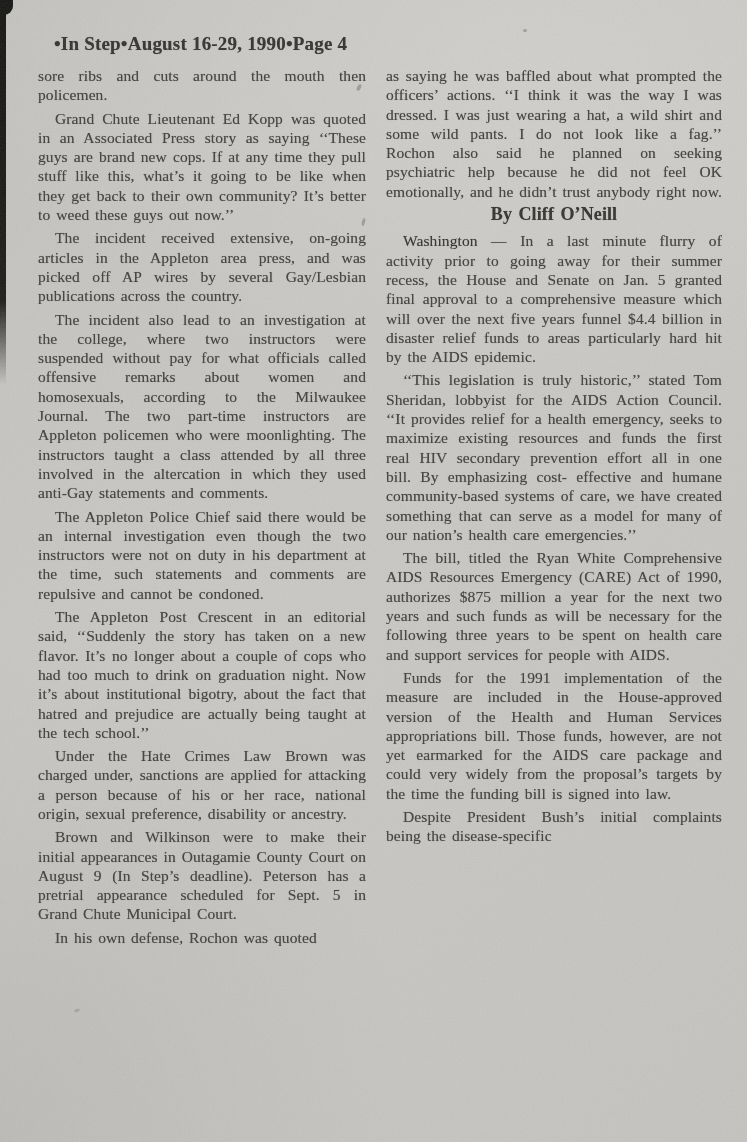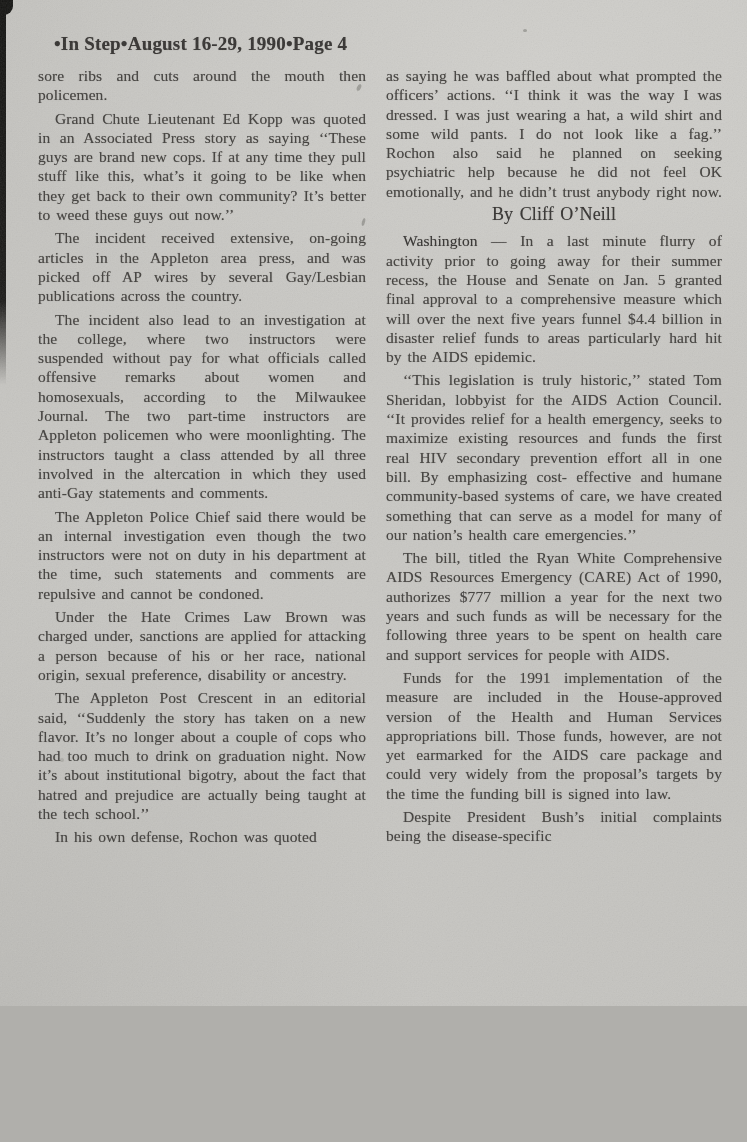--- a/index.html
+++ b/index.html
@@ -3,21 +3,21 @@
 <meta charset="utf-8">
 <style>
   html,body{margin:0;padding:0;}
   body{
     width:747px;height:1142px;
     background:#b0afab;
     font-family:"Liberation Serif", serif;
     overflow:hidden;
   }
   .page{
-    position:relative;width:747px;height:1006px;overflow:hidden;
+    position:relative;width:747px;height:1142px;overflow:hidden;
     background:
       radial-gradient(900px 520px at 72% 6%, #d0cfcb 0%, rgba(208,207,203,0) 62%),
       radial-gradient(760px 900px at 0% 100%, #bcbbb7 0%, rgba(188,187,183,0) 55%),
       linear-gradient(135deg,#c3c2be 0%,#c9c8c4 45%,#c4c3bf 100%);
     color:#413f3c;
     text-shadow:0 0 0.7px rgba(66,64,60,0.55);
   }
   .scan-strip{
     position:absolute;left:0;top:0;width:6px;height:385px;
     background:linear-gradient(to bottom,#131311 0%,#1b1a18 78%,rgba(27,26,24,0) 100%);
@@ -47,21 +47,21 @@
     text-align:left;text-indent:0 !important;
     margin:22px 0 15px !important;color:#343230;
   }
   .headline{
     font-family:"Liberation Sans", sans-serif;
     font-weight:bold;font-size:33px;line-height:38px;
     letter-spacing:3px;word-spacing:9px;
     text-align:left;text-indent:0;margin:40px 0 14px;color:#393936;
   }
   .byline{
-    font-weight:normal;font-size:18px;text-align:center;
+    font-weight:bold;font-size:18px;text-align:center;
     text-indent:0 !important;margin:0 0 7px !important;color:#343230;
   }
   .lead-in{font-weight:normal;color:#343230;}
   .noise{position:absolute;left:0;top:0;pointer-events:none;opacity:0.13;}
 </style>
 </head>
 <body>
 
 <div class="page">
 
@@ -69,31 +69,32 @@
   <div class="scan-corner"></div>
 
   <div class="page-header">•In Step•August 16-29, 1990•Page 4</div>
 
   <div class="col col-left">
     <p class="noindent">sore ribs and cuts around the mouth then policemen.</p>
     <p>Grand Chute Lieutenant Ed Kopp was quoted in an Associated Press story as saying ‘‘These guys are brand new cops. If at any time they pull stuff like this, what’s it going to be like when they get back to their own community? It’s better to weed these guys out now.’’</p>
     <p>The incident received extensive, on-going articles in the Appleton area press, and was picked off AP wires by several Gay/Lesbian publications across the country.</p>
     <p>The incident also lead to an investigation at the college, where two instructors were suspended without pay for what officials called offensive remarks about women and homosexuals, according to the Milwaukee Journal. The two part-time instructors are Appleton policemen who were moonlighting. The instructors taught a class attended by all three involved in the altercation in which they used anti-Gay statements and comments.</p>
     <p>The Appleton Police Chief said there would be an internal investigation even though the two instructors were not on duty in his department at the time, such statements and comments are repulsive and cannot be condoned.</p>
+    <p>The Appleton Post Crescent in an editorial said, ‘‘Suddenly the story has taken on a new flavor. It’s no longer about a couple of cops who had too much to drink on graduation night. Now it’s about institutional bigotry, about the fact that hatred and prejudice are actually being taught at the tech school.’’</p>
     <p>Under the Hate Crimes Law Brown was charged under, sanctions are applied for attacking a person because of his or her race, national origin, sexual preference, disability or ancestry.</p>
-    <p>The Appleton Post Crescent in an editorial said, ‘‘Suddenly the story has taken on a new flavor. It’s no longer about a couple of cops who had too much to drink on graduation night. Now it’s about institutional bigotry, about the fact that hatred and prejudice are actually being taught at the tech school.’’</p>
+    <p>Brown and Wilkinson were to make their initial appearances in Outagamie County Court on August 9 (In Step’s deadline). Peterson has a pretrial appearance scheduled for Sept. 5 in Grand Chute Municipal Court.</p>
     <p>In his own defense, Rochon was quoted</p>
   </div>
 
   <div class="col col-right">
     <p class="noindent">as saying he was baffled about what prompted the officers’ actions. ‘‘I think it was the way I was dressed. I was just wearing a hat, a wild shirt and some wild pants. I do not look like a fag.’’ Rochon also said he planned on seeking psychiatric help because he did not feel OK emotionally, and he didn’t trust anybody right now.</p>
     <p class="byline">By Cliff O’Neill</p>
     <p><span class="lead-in">Washington</span><span> — In a last minute flurry of activity prior to going away for their summer recess, the House and Senate on Jan. 5 granted final approval to a comprehensive measure which will over the next five years funnel $4.4 billion in disaster relief funds to areas particularly hard hit by the AIDS epidemic.</span></p>
     <p>‘‘This legislation is truly historic,’’ stated Tom Sheridan, lobbyist for the AIDS Action Council. ‘‘It provides relief for a health emergency, seeks to maximize existing resources and funds the first real HIV secondary prevention effort all in one bill. By emphasizing cost- effective and humane community-based systems of care, we have created something that can serve as a model for many of our nation’s health care emergencies.’’</p>
-    <p>The bill, titled the Ryan White Comprehensive AIDS Resources Emergency (CARE) Act of 1990, authorizes $777 million a year for the next two years and such funds as will be necessary for the following three years to be spent on health care and support services for people with AIDS.</p>
+    <p>The bill, titled the Ryan White Comprehensive AIDS Resources Emergency (CARE) Act of 1990, authorizes $875 million a year for the next two years and such funds as will be necessary for the following three years to be spent on health care and support services for people with AIDS.</p>
     <p>Funds for the 1991 implementation of the measure are included in the House-approved version of the Health and Human Services appropriations bill. Those funds, however, are not yet earmarked for the AIDS care package and could very widely from the proposal’s targets by the time the funding bill is signed into law.</p>
     <p>Despite President Bush’s initial complaints being the disease-specific</p>
   </div>
 
   <div class="speck" style="left:357px;top:84px;width:4px;height:7px;transform:rotate(25deg);"></div>
   <div class="speck" style="left:362px;top:218px;width:3px;height:8px;transform:rotate(15deg);"></div>
   <div class="speck" style="left:523px;top:29px;width:4px;height:3px;"></div>
   <div class="speck" style="left:656px;top:296px;width:5px;height:3px;opacity:0.5;"></div>
   <div class="speck" style="left:60px;top:758px;width:4px;height:4px;opacity:0.5;"></div>
   <div class="speck" style="left:74px;top:1009px;width:6px;height:3px;transform:rotate(-20deg);opacity:0.6;"></div>

